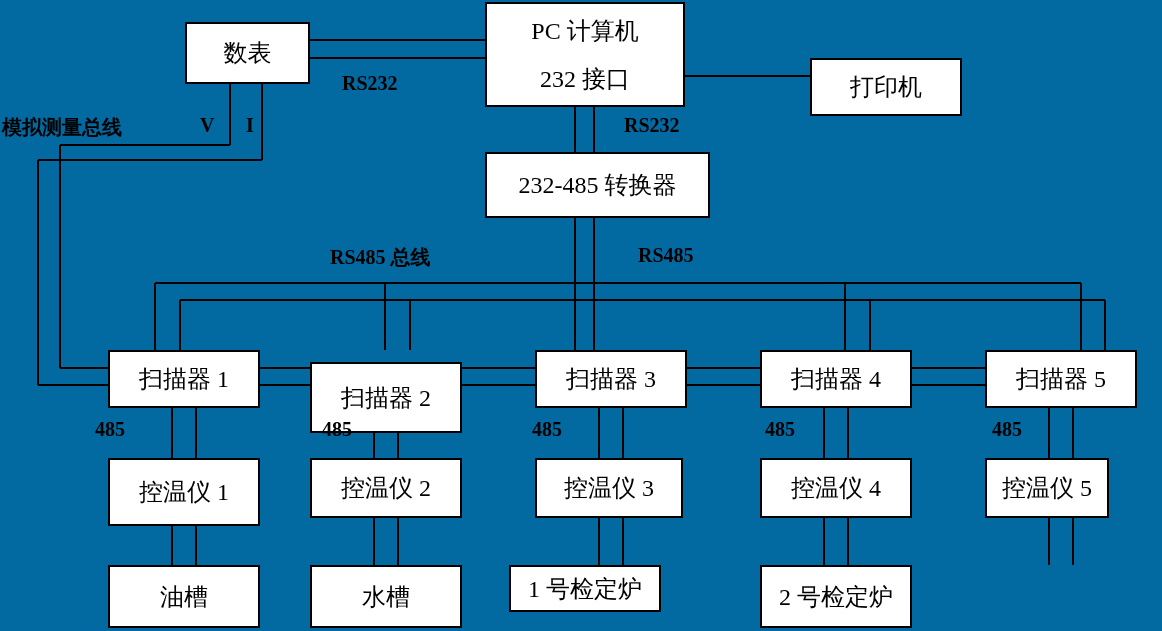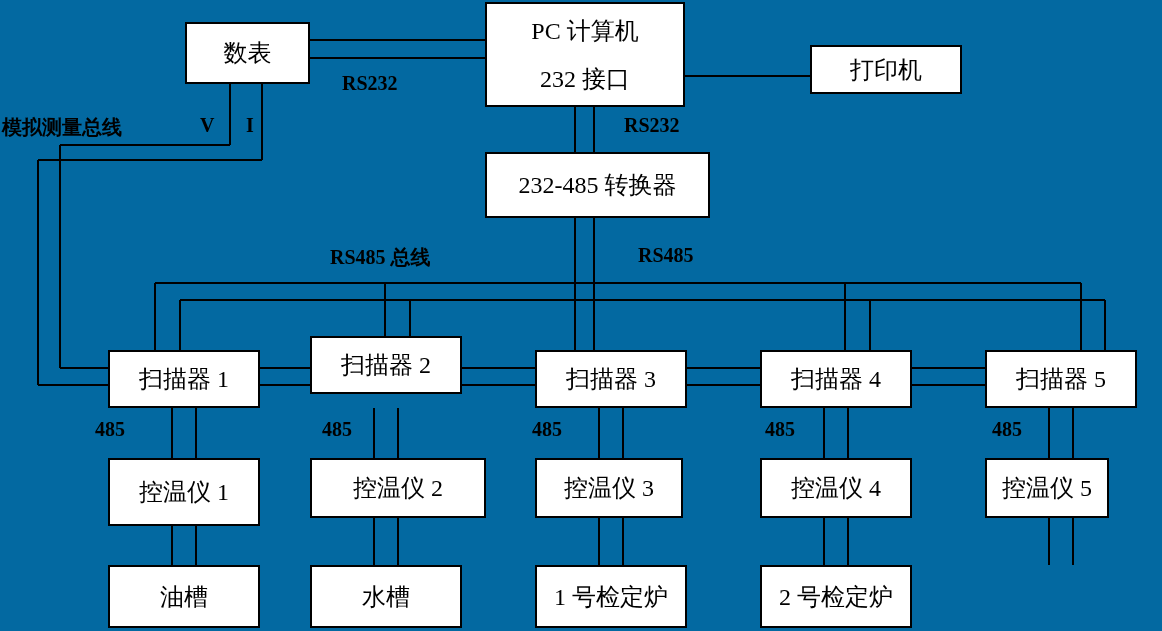--- a/index.html
+++ b/index.html
@@ -107,67 +107,67 @@
     <span>数表</span>
   </div>
 
   <div class="box" style="left:485px;top:2px;width:200px;height:105px">
     <span class="stack">
       <span>PC 计算机</span>
       <span>232 接口</span>
     </span>
   </div>
 
-  <div class="box" style="left:810px;top:45px;width:152px;height:49px">
+  <div class="box" style="left:810px;top:58px;width:152px;height:58px">
     <span>打印机</span>
   </div>
 
   <div class="box" style="left:485px;top:152px;width:225px;height:66px">
     <span>232-485 转换器</span>
   </div>
 
   <div class="box" style="left:108px;top:350px;width:152px;height:58px">
     <span>扫描器 1</span>
   </div>
-  <div class="box" style="left:310px;top:336px;width:152px;height:58px">
+  <div class="box" style="left:310px;top:362px;width:152px;height:71px">
     <span>扫描器 2</span>
   </div>
   <div class="box" style="left:535px;top:350px;width:152px;height:58px">
     <span>扫描器 3</span>
   </div>
   <div class="box" style="left:760px;top:350px;width:152px;height:58px">
     <span>扫描器 4</span>
   </div>
   <div class="box" style="left:985px;top:350px;width:152px;height:58px">
     <span>扫描器 5</span>
   </div>
 
   <div class="box" style="left:108px;top:458px;width:152px;height:68px">
     <span>控温仪 1</span>
   </div>
-  <div class="box" style="left:310px;top:458px;width:176px;height:60px">
+  <div class="box" style="left:310px;top:458px;width:152px;height:60px">
     <span>控温仪 2</span>
   </div>
   <div class="box" style="left:535px;top:458px;width:148px;height:60px">
     <span>控温仪 3</span>
   </div>
   <div class="box" style="left:760px;top:458px;width:152px;height:60px">
     <span>控温仪 4</span>
   </div>
   <div class="box" style="left:985px;top:458px;width:124px;height:60px">
     <span>控温仪 5</span>
   </div>
 
   <div class="box" style="left:108px;top:565px;width:152px;height:63px">
     <span>油槽</span>
   </div>
   <div class="box" style="left:310px;top:565px;width:152px;height:63px">
     <span>水槽</span>
   </div>
-  <div class="box" style="left:535px;top:565px;width:152px;height:63px">
+  <div class="box" style="left:509px;top:565px;width:152px;height:47px">
     <span>1 号检定炉</span>
   </div>
   <div class="box" style="left:760px;top:565px;width:152px;height:63px">
     <span>2 号检定炉</span>
   </div>
 
   <div class="lbl" style="left:2px;top:114px">模拟测量总线</div>
   <div class="lbl" style="left:200px;top:114px">V</div>
   <div class="lbl" style="left:246px;top:114px">I</div>
 

